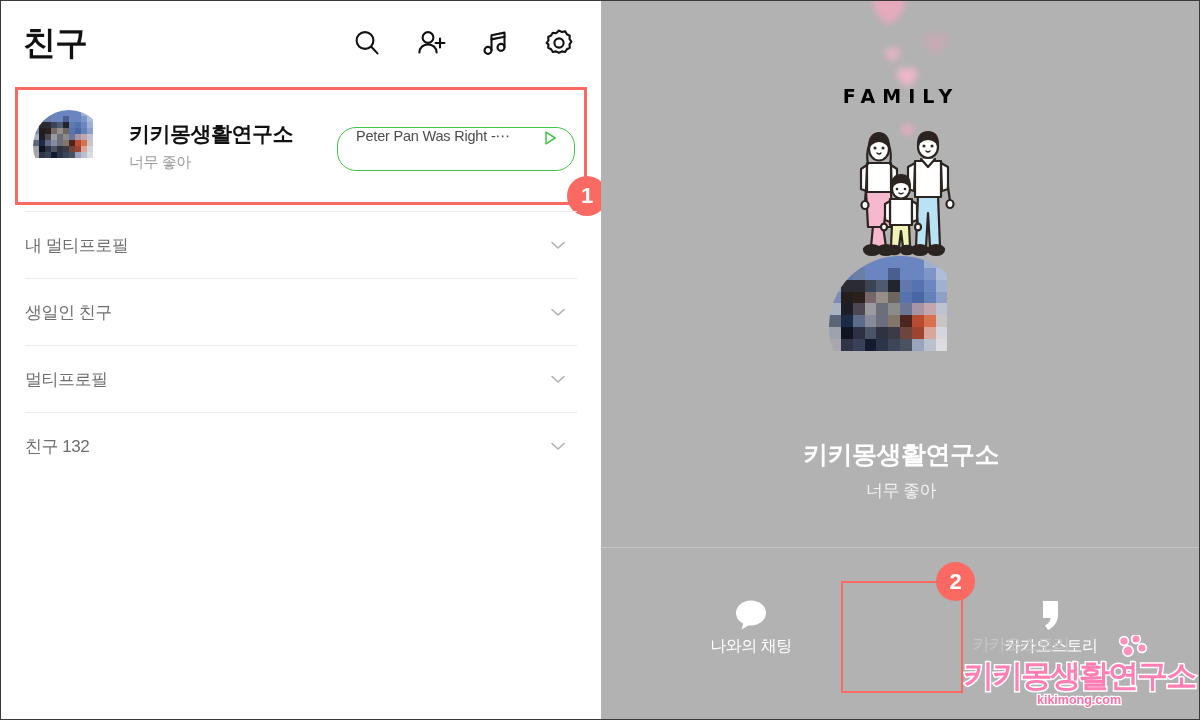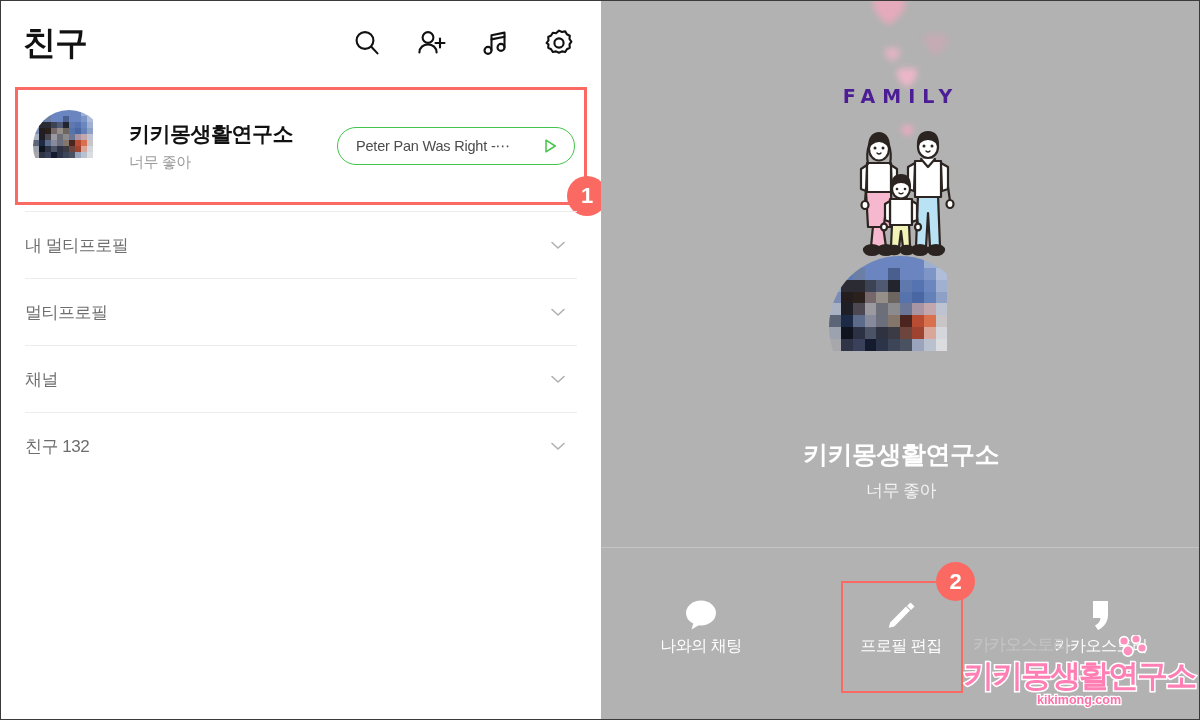--- a/index.html
+++ b/index.html
@@ -88,25 +88,24 @@
   }
   #friend-status {
     margin-top: 6px;
     font-size: 15px;
     color: #9a9a9a;
     letter-spacing: -0.5px;
   }
   #music-chip {
     position: absolute;
     right: 26px; top: 40px;
-    width: 238px; height: 38px;
+    width: 238px; height: 44px;
     border: 1.6px solid #43c44a;
     border-radius: 19px;
     display: flex;
-    align-items: center;
     box-sizing: border-box;
     padding: 0 14px 0 18px;
     background: #fff;
     cursor: pointer;
   }
   #music-chip-label {
     flex: 1 1 auto;
     font-size: 14.5px;
     color: #4c4c4c;
     white-space: nowrap;
@@ -182,21 +181,21 @@
   .heart svg { display: block; }
 
   #family-word {
     position: absolute;
     left: 0; right: 0;
     top: 84px;
     text-align: center;
     font-size: 19px;
     font-weight: 700;
     letter-spacing: 7px;
-    color: #4c1d95;
+    color: #000000;
     font-family: "DejaVu Sans", sans-serif;
   }
   #family-illustration {
     position: absolute;
     left: 245px; top: 112px;
     width: 115px; height: 148px;
   }
   #family-illustration svg { display:block; }
 
   #profile-avatar {
@@ -468,29 +467,29 @@
     <div id="section-list">
       <div class="section-row">
         <span class="section-label">내 멀티프로필</span>
         <span class="chev">
           <svg viewBox="0 0 22 22" fill="none" stroke="#b0b0b0" stroke-width="1.6" stroke-linecap="round" stroke-linejoin="round">
               <path d="M5 8.5 L11 14 L17 8.5"></path>
             </svg>
         </span>
       </div>
       <div class="section-row">
-        <span class="section-label">멀티프로필</span>
+        <span class="section-label">생일인 친구</span>
         <span class="chev">
           <svg viewBox="0 0 22 22" fill="none" stroke="#b0b0b0" stroke-width="1.6" stroke-linecap="round" stroke-linejoin="round">
               <path d="M5 8.5 L11 14 L17 8.5"></path>
             </svg>
         </span>
       </div>
       <div class="section-row">
-        <span class="section-label">채널</span>
+        <span class="section-label">멀티프로필</span>
         <span class="chev">
           <svg viewBox="0 0 22 22" fill="none" stroke="#b0b0b0" stroke-width="1.6" stroke-linecap="round" stroke-linejoin="round">
               <path d="M5 8.5 L11 14 L17 8.5"></path>
             </svg>
         </span>
       </div>
       <div class="section-row">
         <span class="section-label">친구 132</span>
         <span class="chev">
           <svg viewBox="0 0 22 22" fill="none" stroke="#b0b0b0" stroke-width="1.6" stroke-linecap="round" stroke-linejoin="round">
@@ -682,29 +681,20 @@
         <span class="action-icon">
           <svg width="36" height="33" viewBox="0 0 36 33">
             <ellipse cx="18" cy="14" rx="15" ry="12.5" fill="#ffffff"></ellipse>
             <path d="M11 22 L8.5 30.5 L17 25.5 Z" fill="#ffffff"></path>
           </svg>
         </span>
         <span class="action-label">나와의 채팅</span>
       </div>
       <div class="action-btn">
         <span class="action-icon">
-          <svg width="34" height="34" viewBox="0 0 34 34">
-            <path d="M26.5 4.5 l4 4 l-3.5 3.5 l-4-4 Z" fill="#ffffff"></path>
-            <path d="M22 8.6 l4 4 L10.2 28.4 l-5.4 1.4 l1.4-5.4 Z" fill="#ffffff"></path>
-          </svg>
-        </span>
-        <span class="action-label">프로필 편집</span>
-      </div>
-      <div class="action-btn">
-        <span class="action-icon">
           <svg width="26" height="34" viewBox="0 0 26 34">
             <path d="M5 3 h15 v14 c0 7-4.5 12.5-10 15 l-3-4.5 c3.5-1.8 5.5-4.6 5.5-7.5 H5 Z" fill="#ffffff"></path>
           </svg>
         </span>
         <span class="action-label">카카오스토리</span>
       </div>
     </div>
 
     <div id="watermark">
       <div id="watermark-brand-faint">카카오스토리</div>

